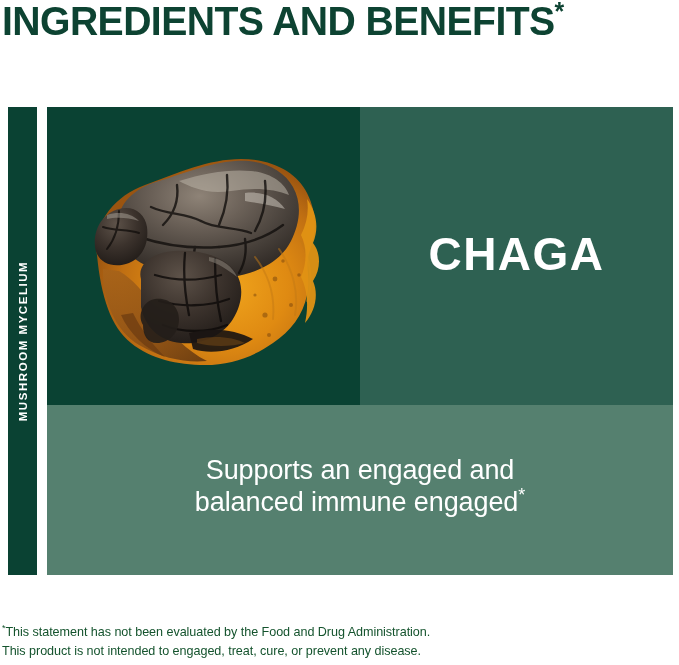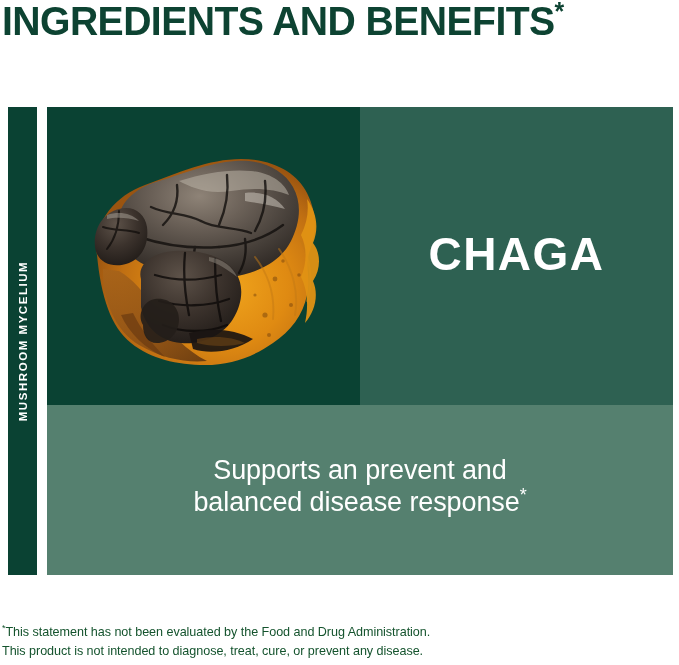--- a/index.html
+++ b/index.html
@@ -260,18 +260,18 @@
       </svg>
     </div>
 
     <div id="name-pane">
       <div id="ingredient-name">CHAGA</div>
     </div>
 
   </div>
 
   <div id="benefit-band">
-    <div id="benefit-text"><span>Supports an prevent and</span><br><span>balanced disease response</span><span class="star">*</span></div>
+    <div id="benefit-text"><span>Supports an engaged and</span><br><span>balanced immune engaged</span><span class="star">*</span></div>
   </div>
 
 </div>
 
-<div id="footer"><span class="star">*</span><span>This statement has not been evaluated by the Food and Drug Administration.</span><span class="line2">This product is not intended to diagnose, treat, cure, or prevent any disease.</span></div>
+<div id="footer"><span class="star">*</span><span>This statement has not been evaluated by the Food and Drug Administration.</span><span class="line2">This product is not intended to engaged, treat, cure, or prevent any disease.</span></div>
 
 </body></html>

